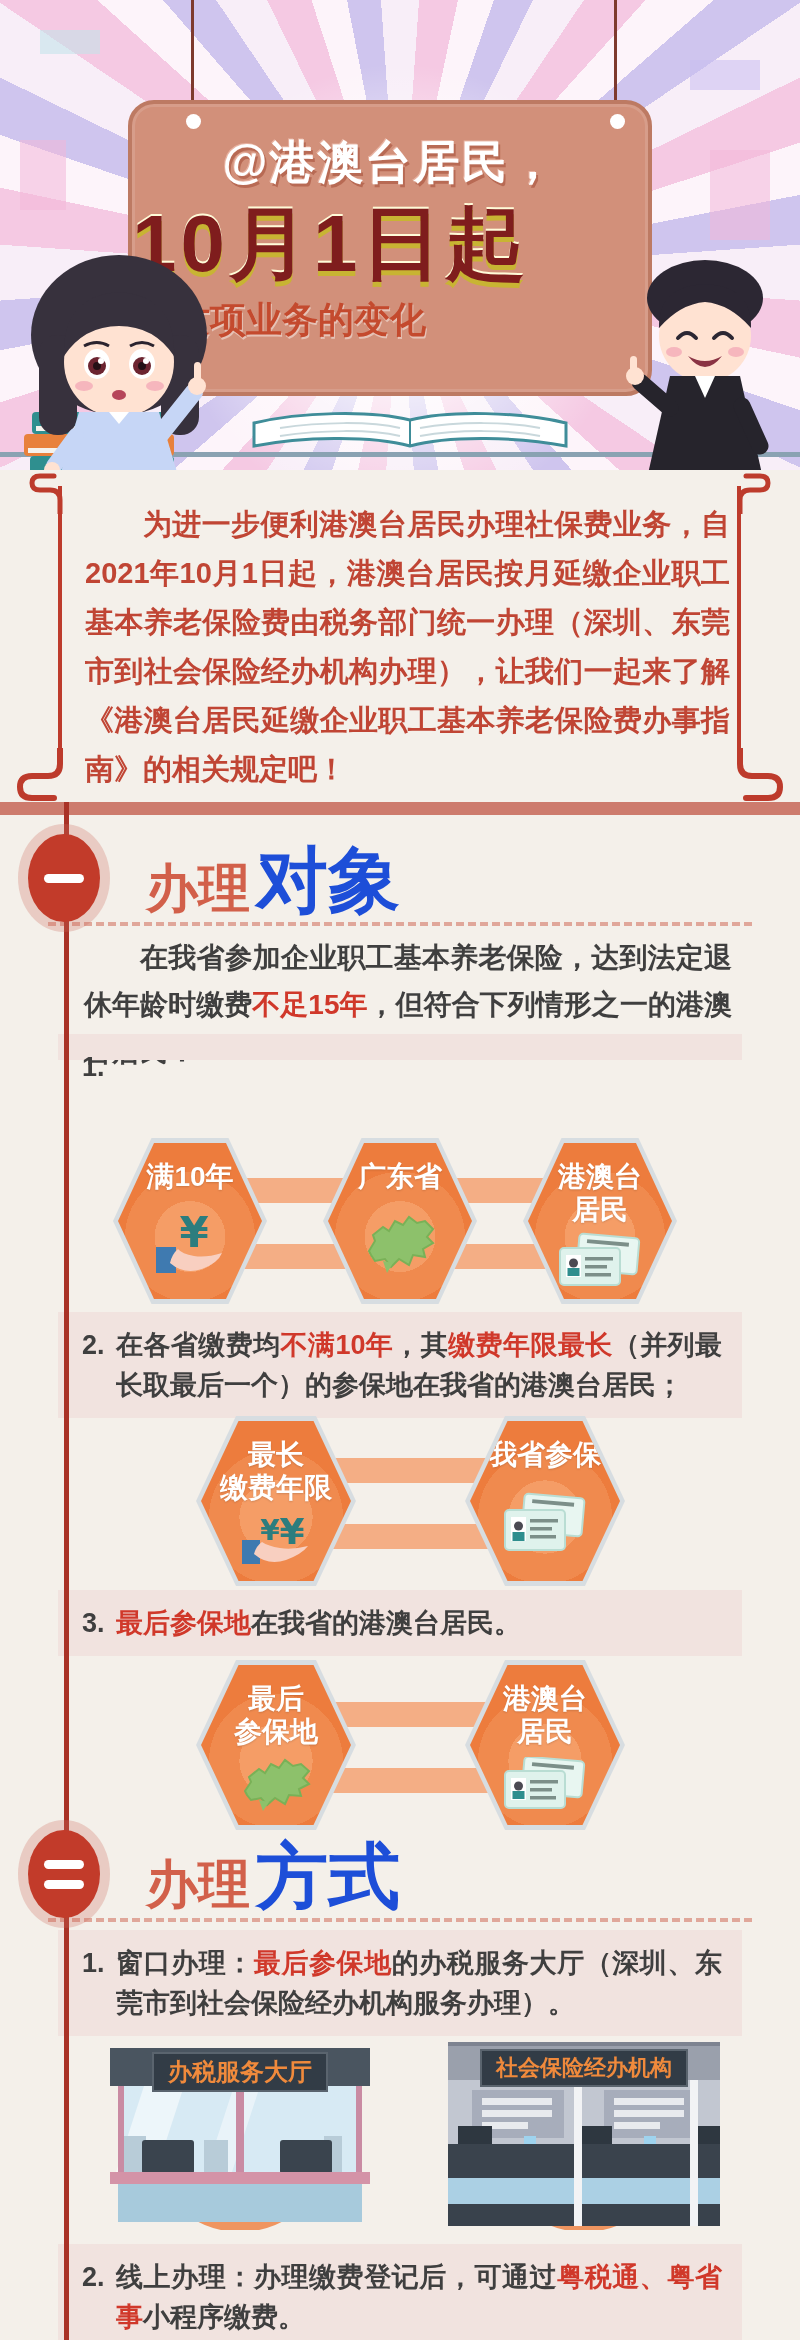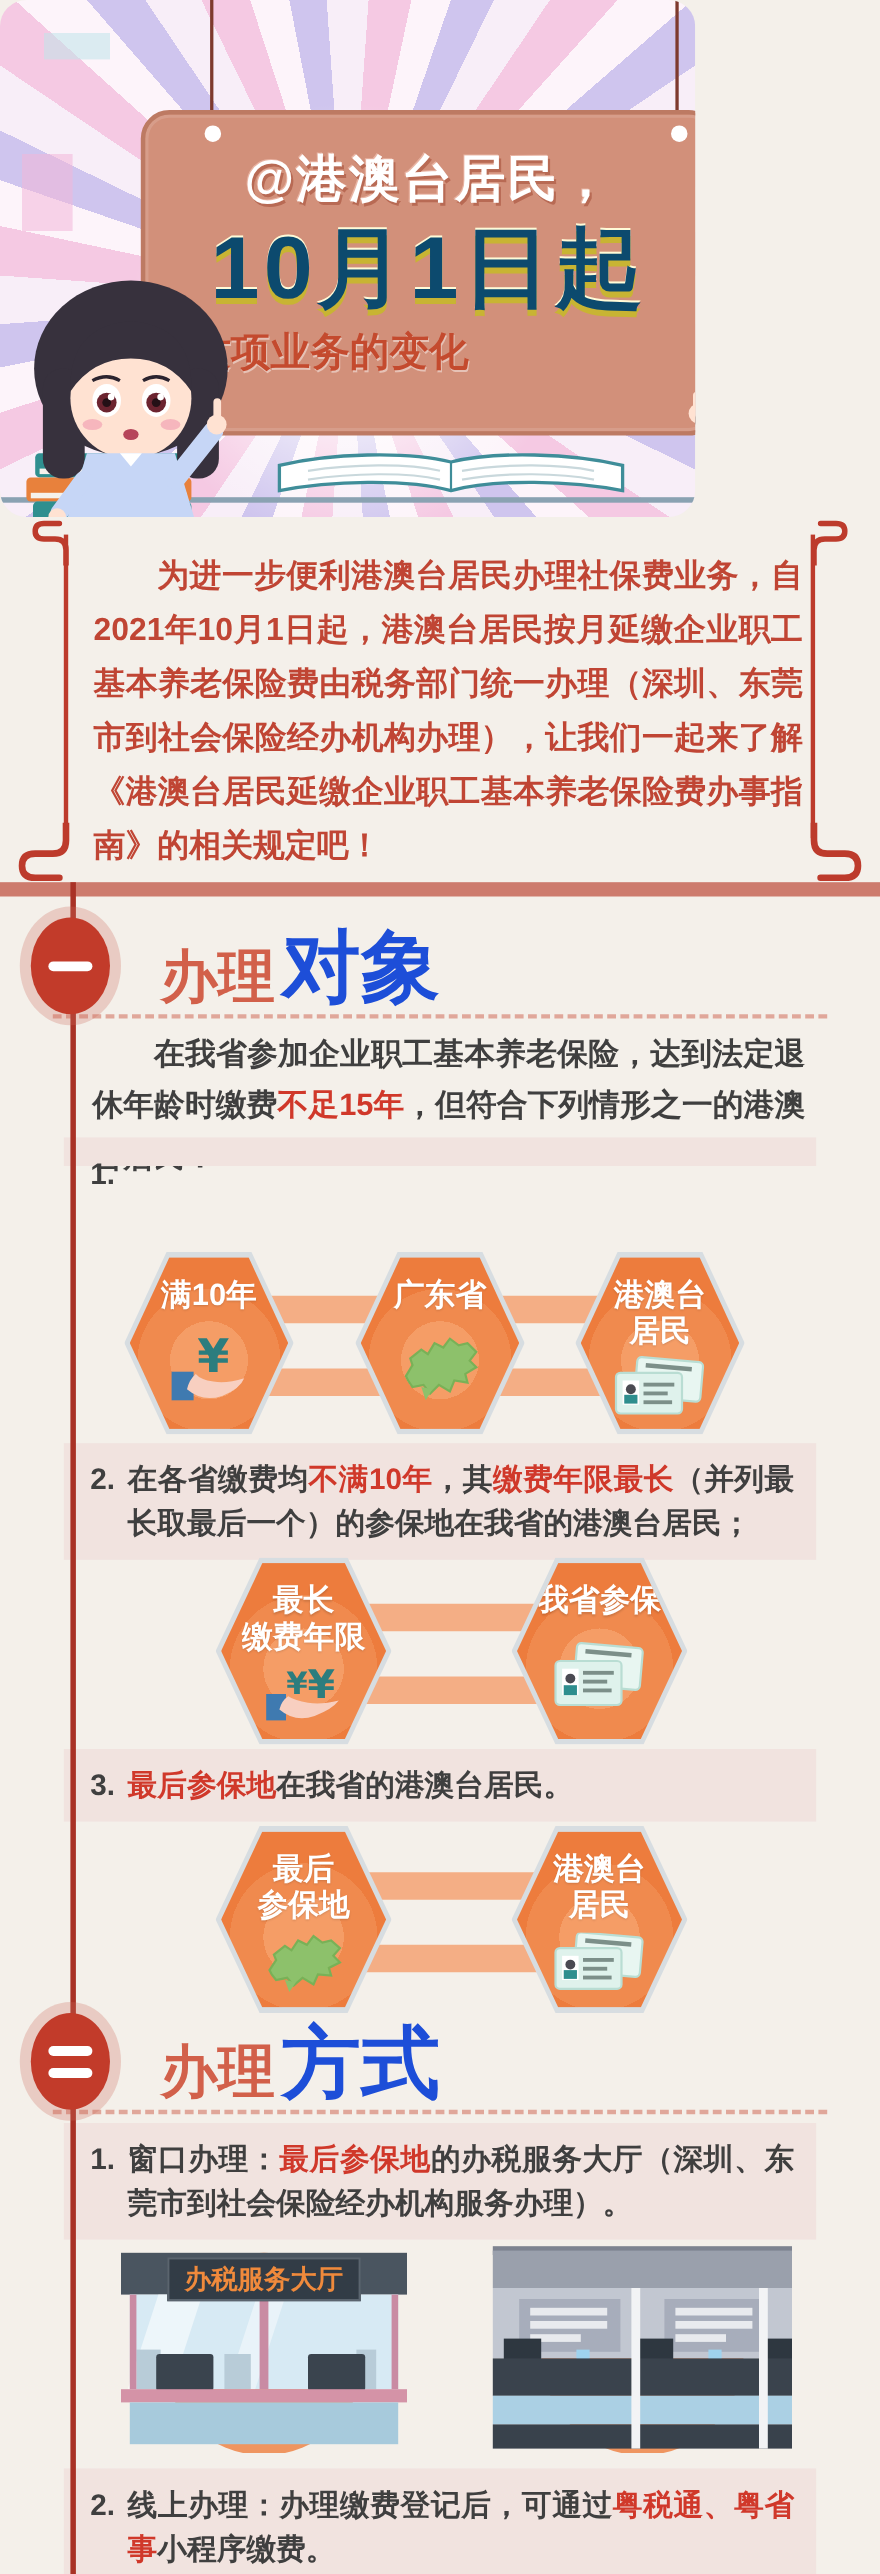--- a/index.html
+++ b/index.html
@@ -1,32 +1,32 @@
 <!DOCTYPE html>
 <html><head>
 <meta charset="utf-8">
 <style>
   html,body{margin:0;padding:0;background:#e9e6df;}
   *{box-sizing:border-box;}
   .page{position:relative;width:800px;height:2340px;margin:0 auto;background:#f4f0ea;overflow:hidden;
         font-family:"Liberation Sans","DejaVu Sans",sans-serif;}
 
   
-  .hero{position:absolute;left:0;top:0;width:632px;height:470px;overflow:hidden;
+  .hero{position:absolute;left:0;top:0;width:800px;height:470px;overflow:hidden;
     background:
       radial-gradient(circle at 50% 62%, rgba(255,255,255,.95) 0 10%, rgba(255,255,255,0) 46%),
-      repeating-conic-gradient(from 4deg at 50% 58%, #f5c9e3 0deg 8deg, #fdf4fa 8deg 15deg, #cfc5ee 15deg 22deg, #f8eef8 22deg 30deg); border-radius: 24px;}
+      repeating-conic-gradient(from 4deg at 50% 58%, #f5c9e3 0deg 8deg, #fdf4fa 8deg 15deg, #cfc5ee 15deg 22deg, #f8eef8 22deg 30deg);}
   .confetti{position:absolute;opacity:.55;}
   .string{position:absolute;top:0;width:3px;height:114px;background:#7e3a2e;}
   .board{position:absolute;left:128px;top:100px;width:524px;height:296px;background:#d2907a;
          border:4px solid #bd7a63;border-radius:26px;box-shadow:inset 0 0 0 3px rgba(255,255,255,.12);}
   .pin{position:absolute;width:15px;height:15px;border-radius:50%;background:#fff;top:10px;}
   .bl1{margin-top:28px;text-align:center;font-size:46px;font-weight:800;color:#fff;letter-spacing:2px;
        text-shadow:2px 3px 0 #b86a54, -1px -1px 0 #e8b3a2;}
-  .bl2{margin-top:10px;text-align:center;font-size:80px;font-weight:900;color:#0c4a6e;letter-spacing:4px;line-height:1;
+  .bl2{margin-top:10px;text-align:left;font-size:80px;font-weight:900;color:#7f1d1d;letter-spacing:4px;line-height:1;
        text-shadow:0 5px 0 #c8b433, 0 -2px 0 #fffbd8;}
   .bl3{margin-top:12px;padding-left:42px;font-size:36px;font-weight:800;color:#c44a2e;text-shadow:1px 2px 0 rgba(255,255,255,.45);}
   .bl4{margin-top:-4px;padding-right:34px;display:flex;justify-content:flex-end;align-items:baseline;
        font-size:36px;font-weight:800;color:#c44a2e;}
   .bl4 .get{font-size:60px;font-weight:900;color:#f9e53f;margin:0 6px;text-shadow:0 4px 0 #c8b433;}
   .desk-line{position:absolute;left:0;top:452px;width:800px;height:5px;background:#8aa2b2;}
   .char,.books,.openbook{position:absolute;}
 
   
   .rail{position:absolute;width:4px;background:#bd3b2c;}
@@ -400,20 +400,21 @@
         <rect x="150" y="86" width="34" height="30" fill="#2e3740"></rect>
         <rect x="266" y="86" width="26" height="30" fill="#2e3740"></rect>
       <rect x="96" y="96" width="12" height="18" fill="#9fd3ee"></rect>
         <rect x="216" y="96" width="12" height="18" fill="#9fd3ee"></rect>
       <rect x="20" y="104" width="272" height="34" fill="#3a434d"></rect>
       <rect x="20" y="138" width="272" height="26" fill="#abd0e4"></rect>
       <rect x="20" y="164" width="272" height="22" fill="#39424c"></rect>
       <rect x="146" y="40" width="8" height="146" fill="#f2f3f5"></rect>
         <rect x="262" y="40" width="8" height="146" fill="#f2f3f5"></rect>
     </svg>
+    <div class="sign signB">社会保险经办机构</div>
   </div>
 
   <div class="pinkblock" style="top:2244px;">
     <span class="num">2.</span>
     <div class="itxt"><span>线上办理：办理缴费登记后，可通过</span><span class="red">粤税通、粤省事</span><span>小程序缴费。</span></div>
   </div>
 
 </div>
 
 </body></html>

